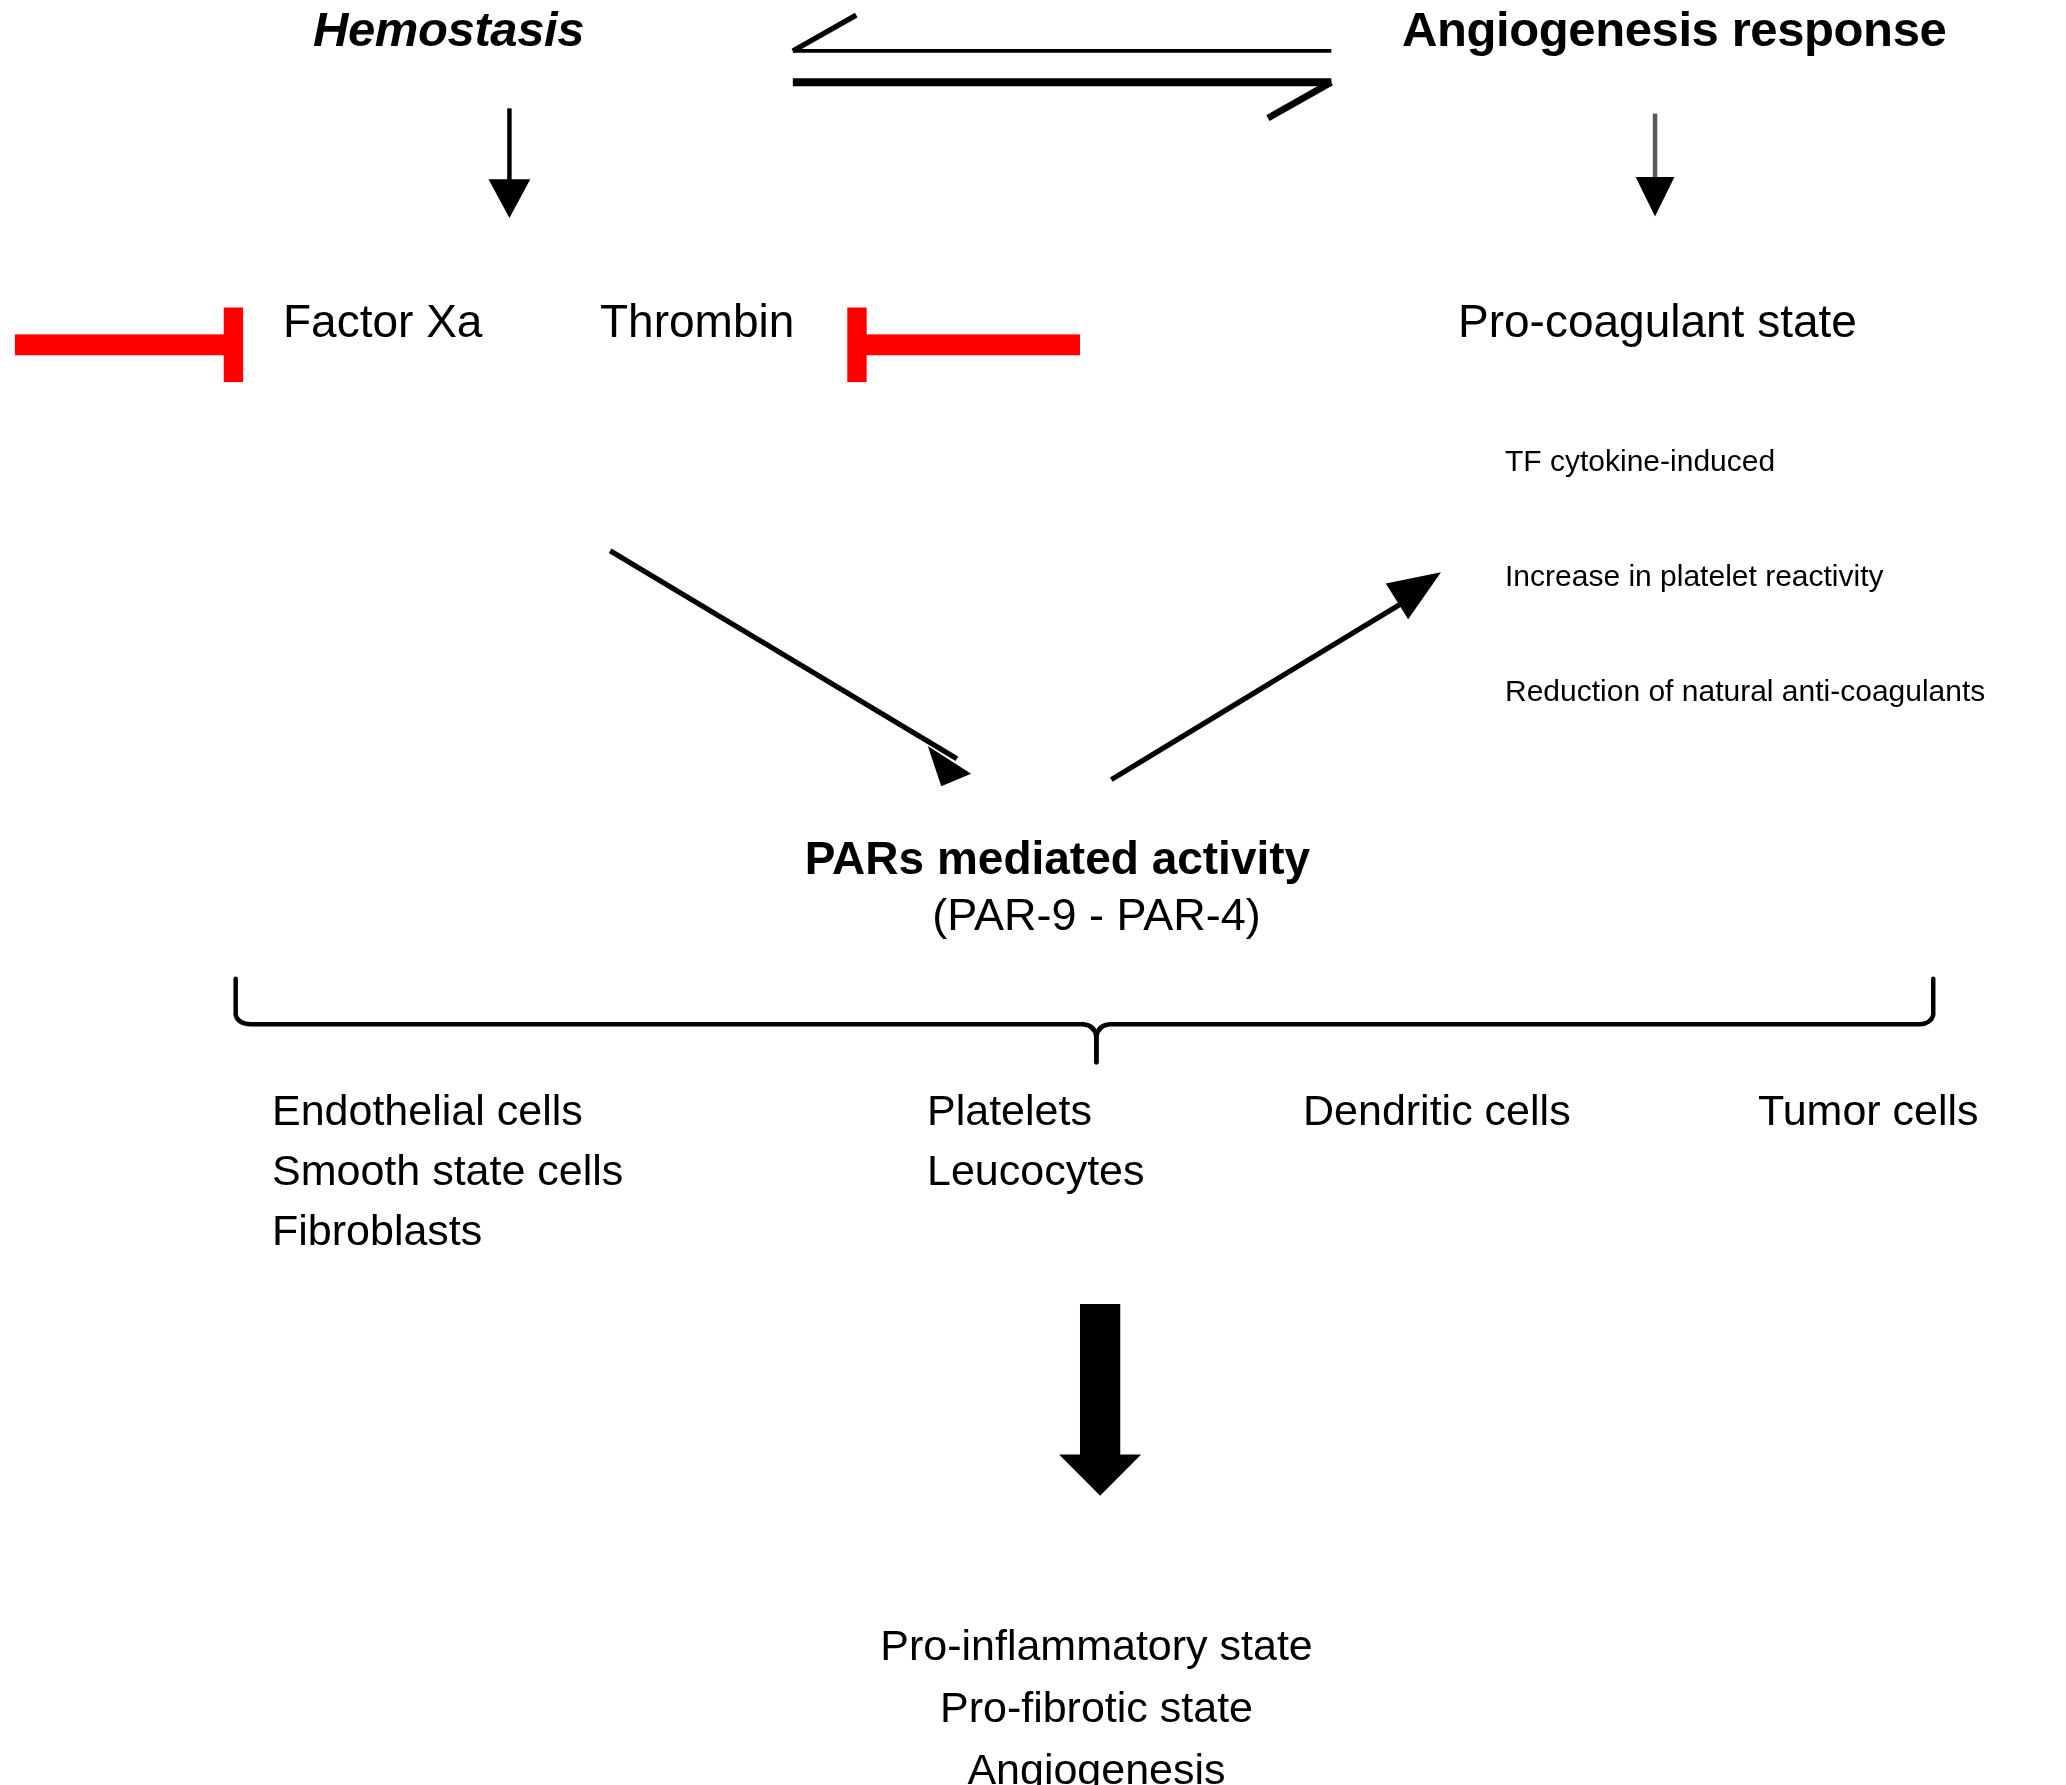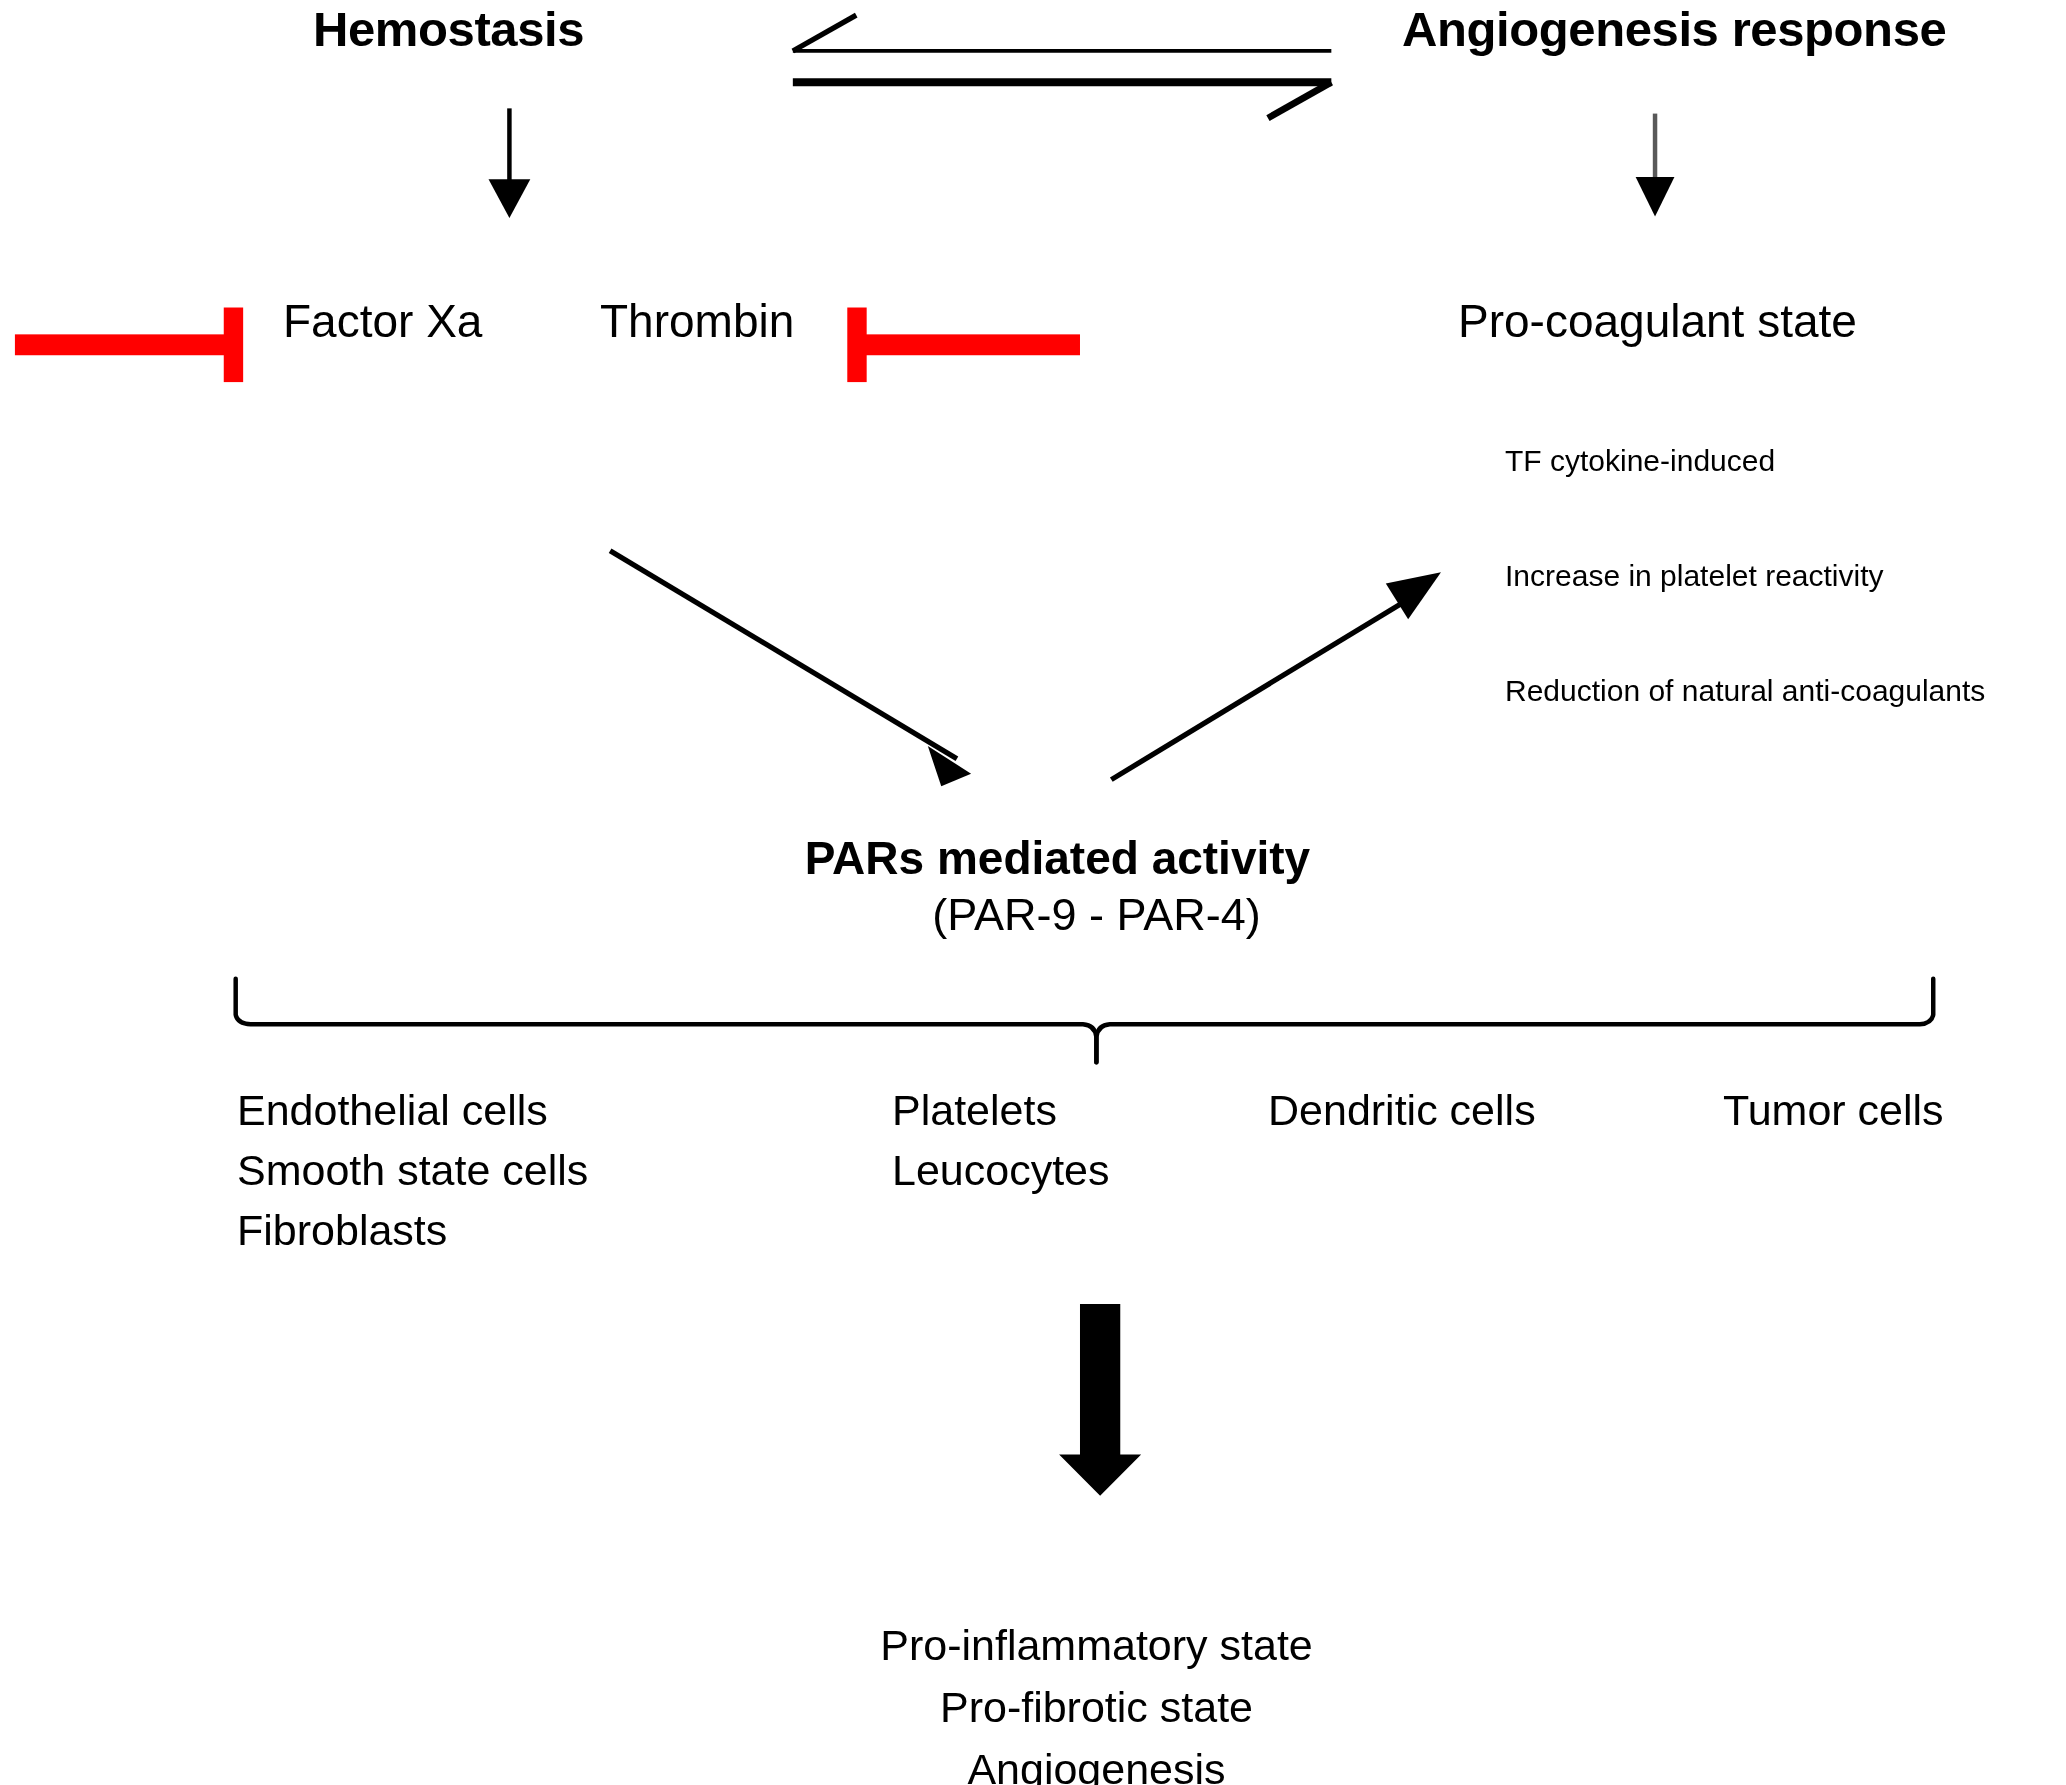--- a/index.html
+++ b/index.html
@@ -29,21 +29,21 @@
     white-space: pre;
     line-height: 1.02;
     color: #000000;
   }
   .bold { font-weight: bold; }
   .ctr { text-align: center; }
 
   
   #hemostasis-title {
     left: 313px; top: 4.5px; width: 388px;
-    font-size: 49px; letter-spacing: -0.4px;
+    font-size: 49px; letter-spacing: -0.4px; font-style: italic;
   }
   #inflammatory-title {
     left: 1402px; top: 4.5px; width: 597px;
     font-size: 49px; letter-spacing: -0.4px;
   }
 
   
   #factor-xa-label {
     left: 283px; top: 298px;
     font-size: 46px;
@@ -68,21 +68,21 @@
     left: 610px; top: 835px; width: 895px;
     font-size: 46px;
   }
   #pars-subtitle {
     left: 649px; top: 892px; width: 895px;
     font-size: 45px;
   }
 
   
   .cellcol { position: absolute; font-size: 43px; line-height: 1.40; }
-  .cellcol div { white-space: pre; }
+  .cellcol div { white-space: pre; margin-left: 35px; }
   #cells-col-1 { left: 237px; top: 1080px; }
   #cells-col-2 { left: 892px; top: 1080px; }
   #cells-col-3 { left: 1268px; top: 1080px; }
   #cells-col-4 { left: 1723px; top: 1080px; }
 
   
   #outcomes {
     position: absolute;
     left: 649px; top: 1596px; width: 895px;
     font-size: 43px;

